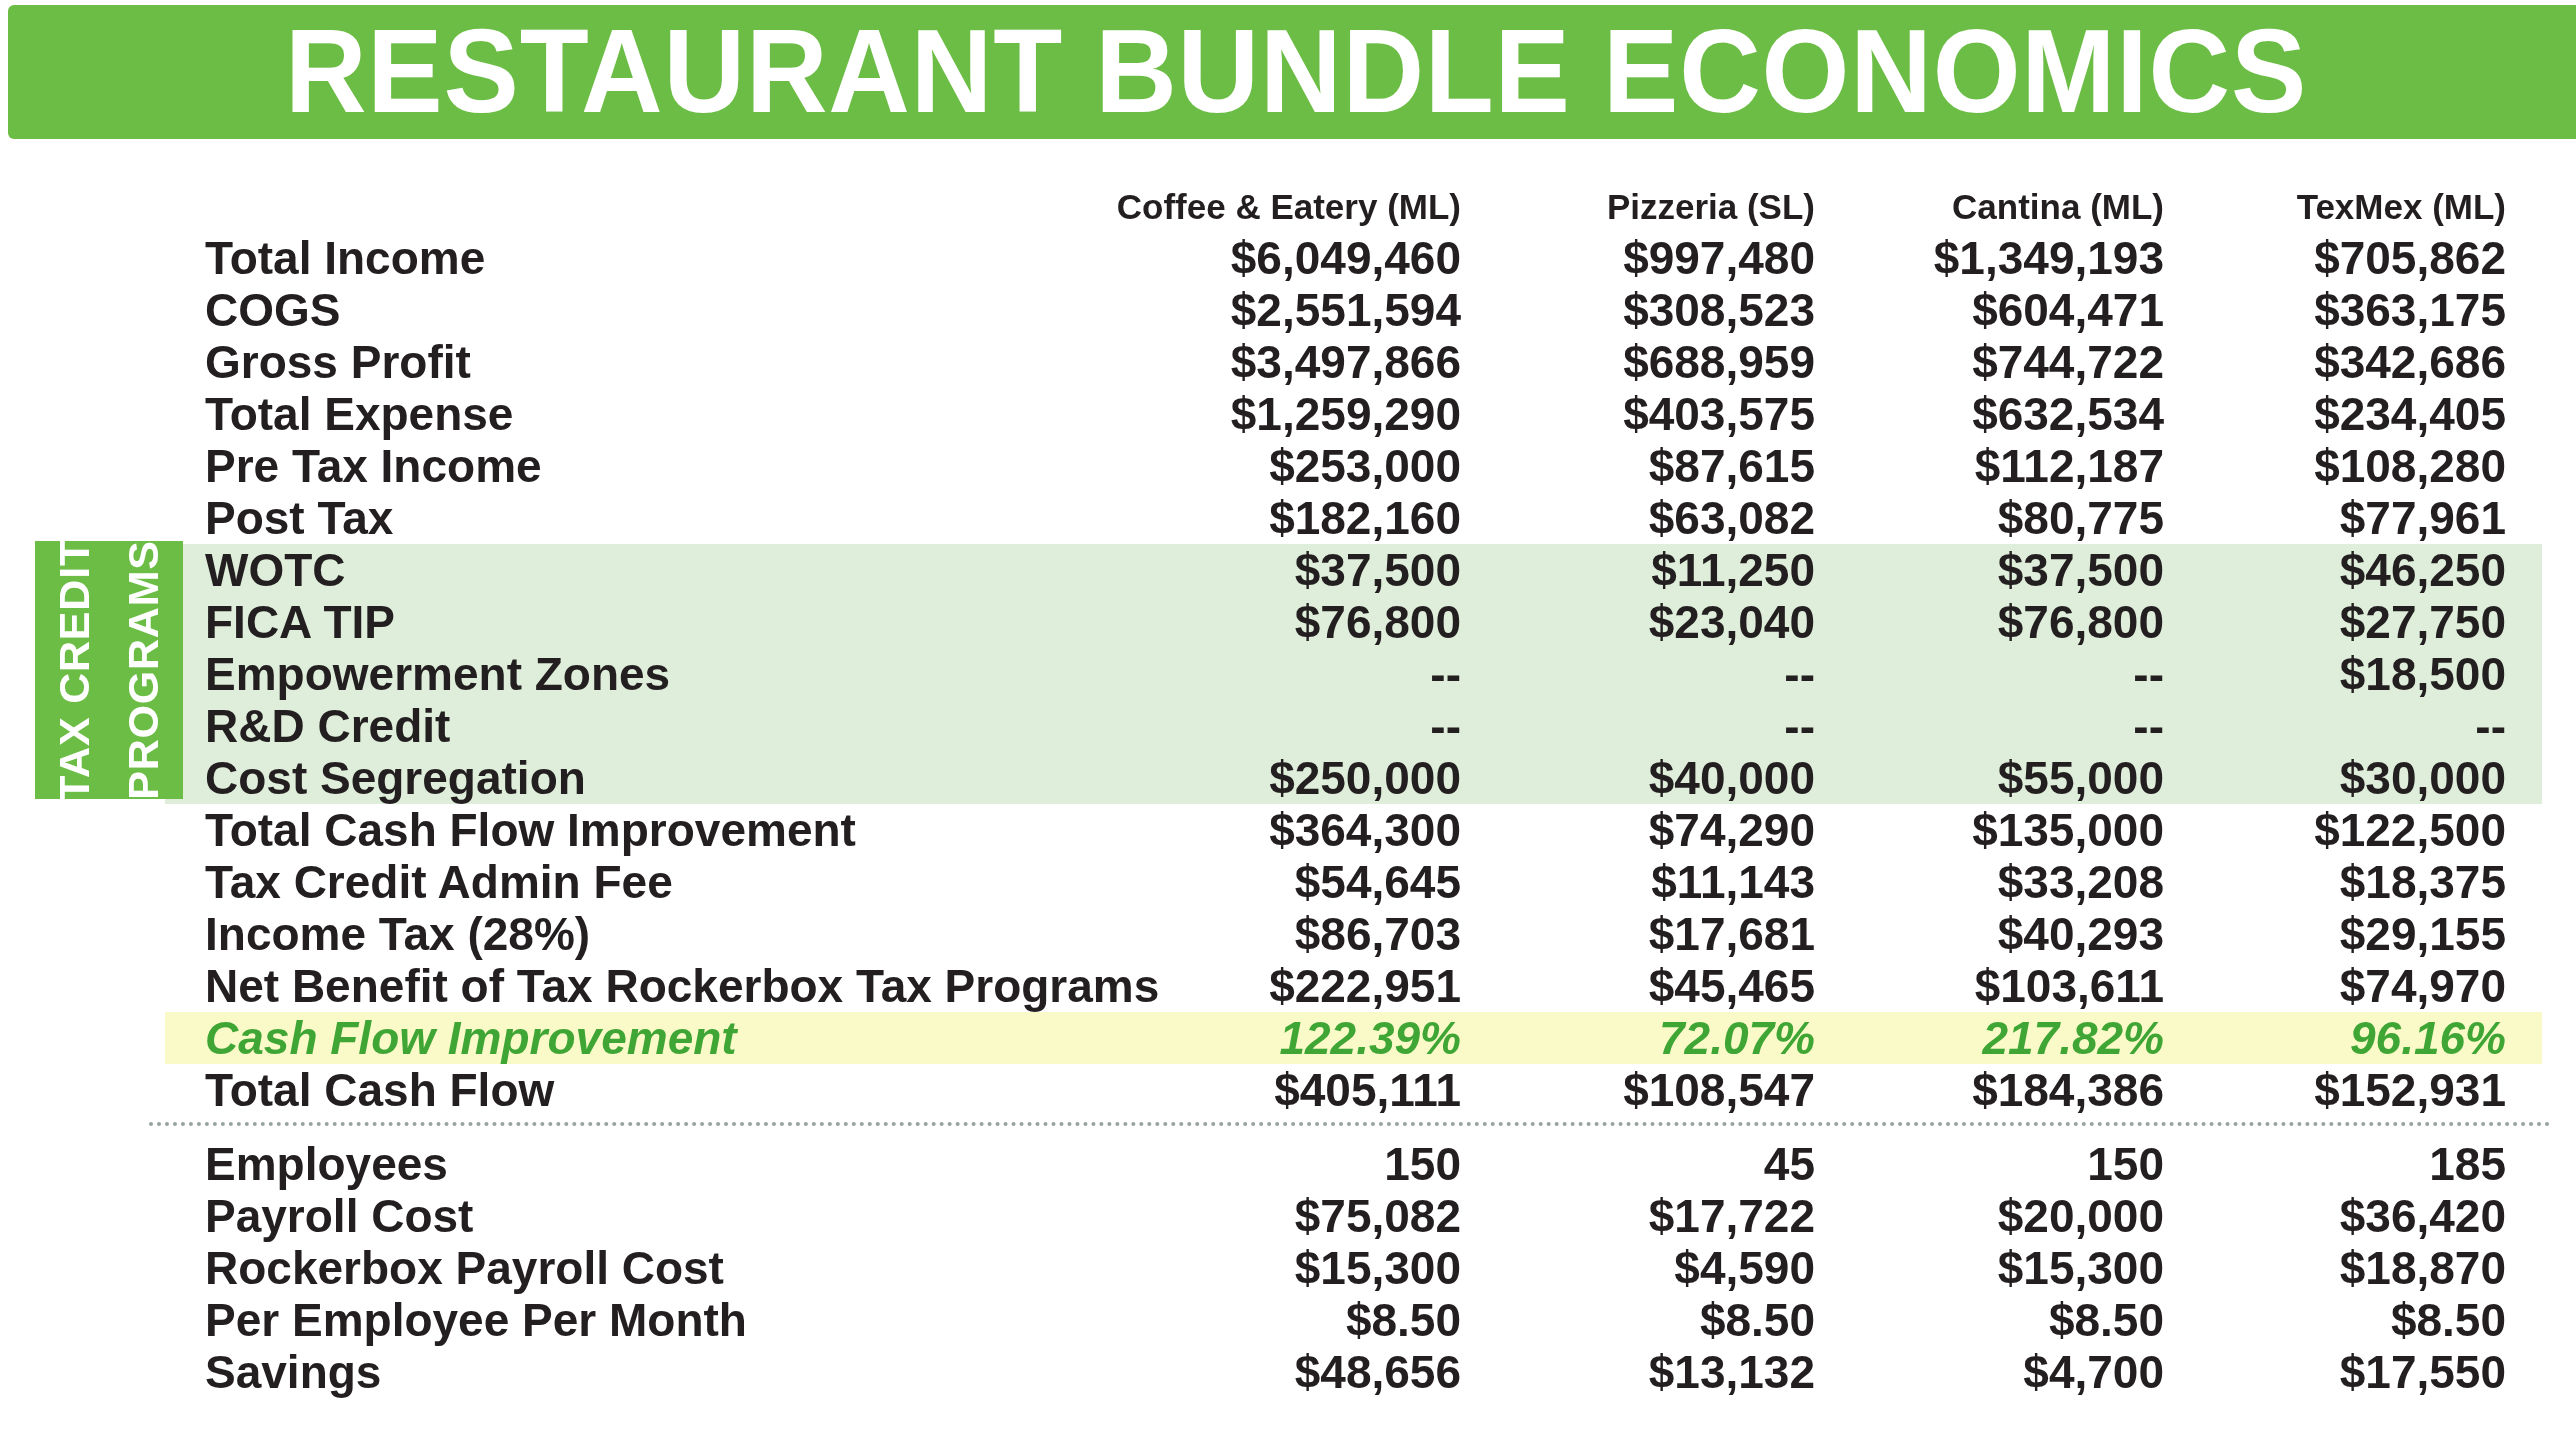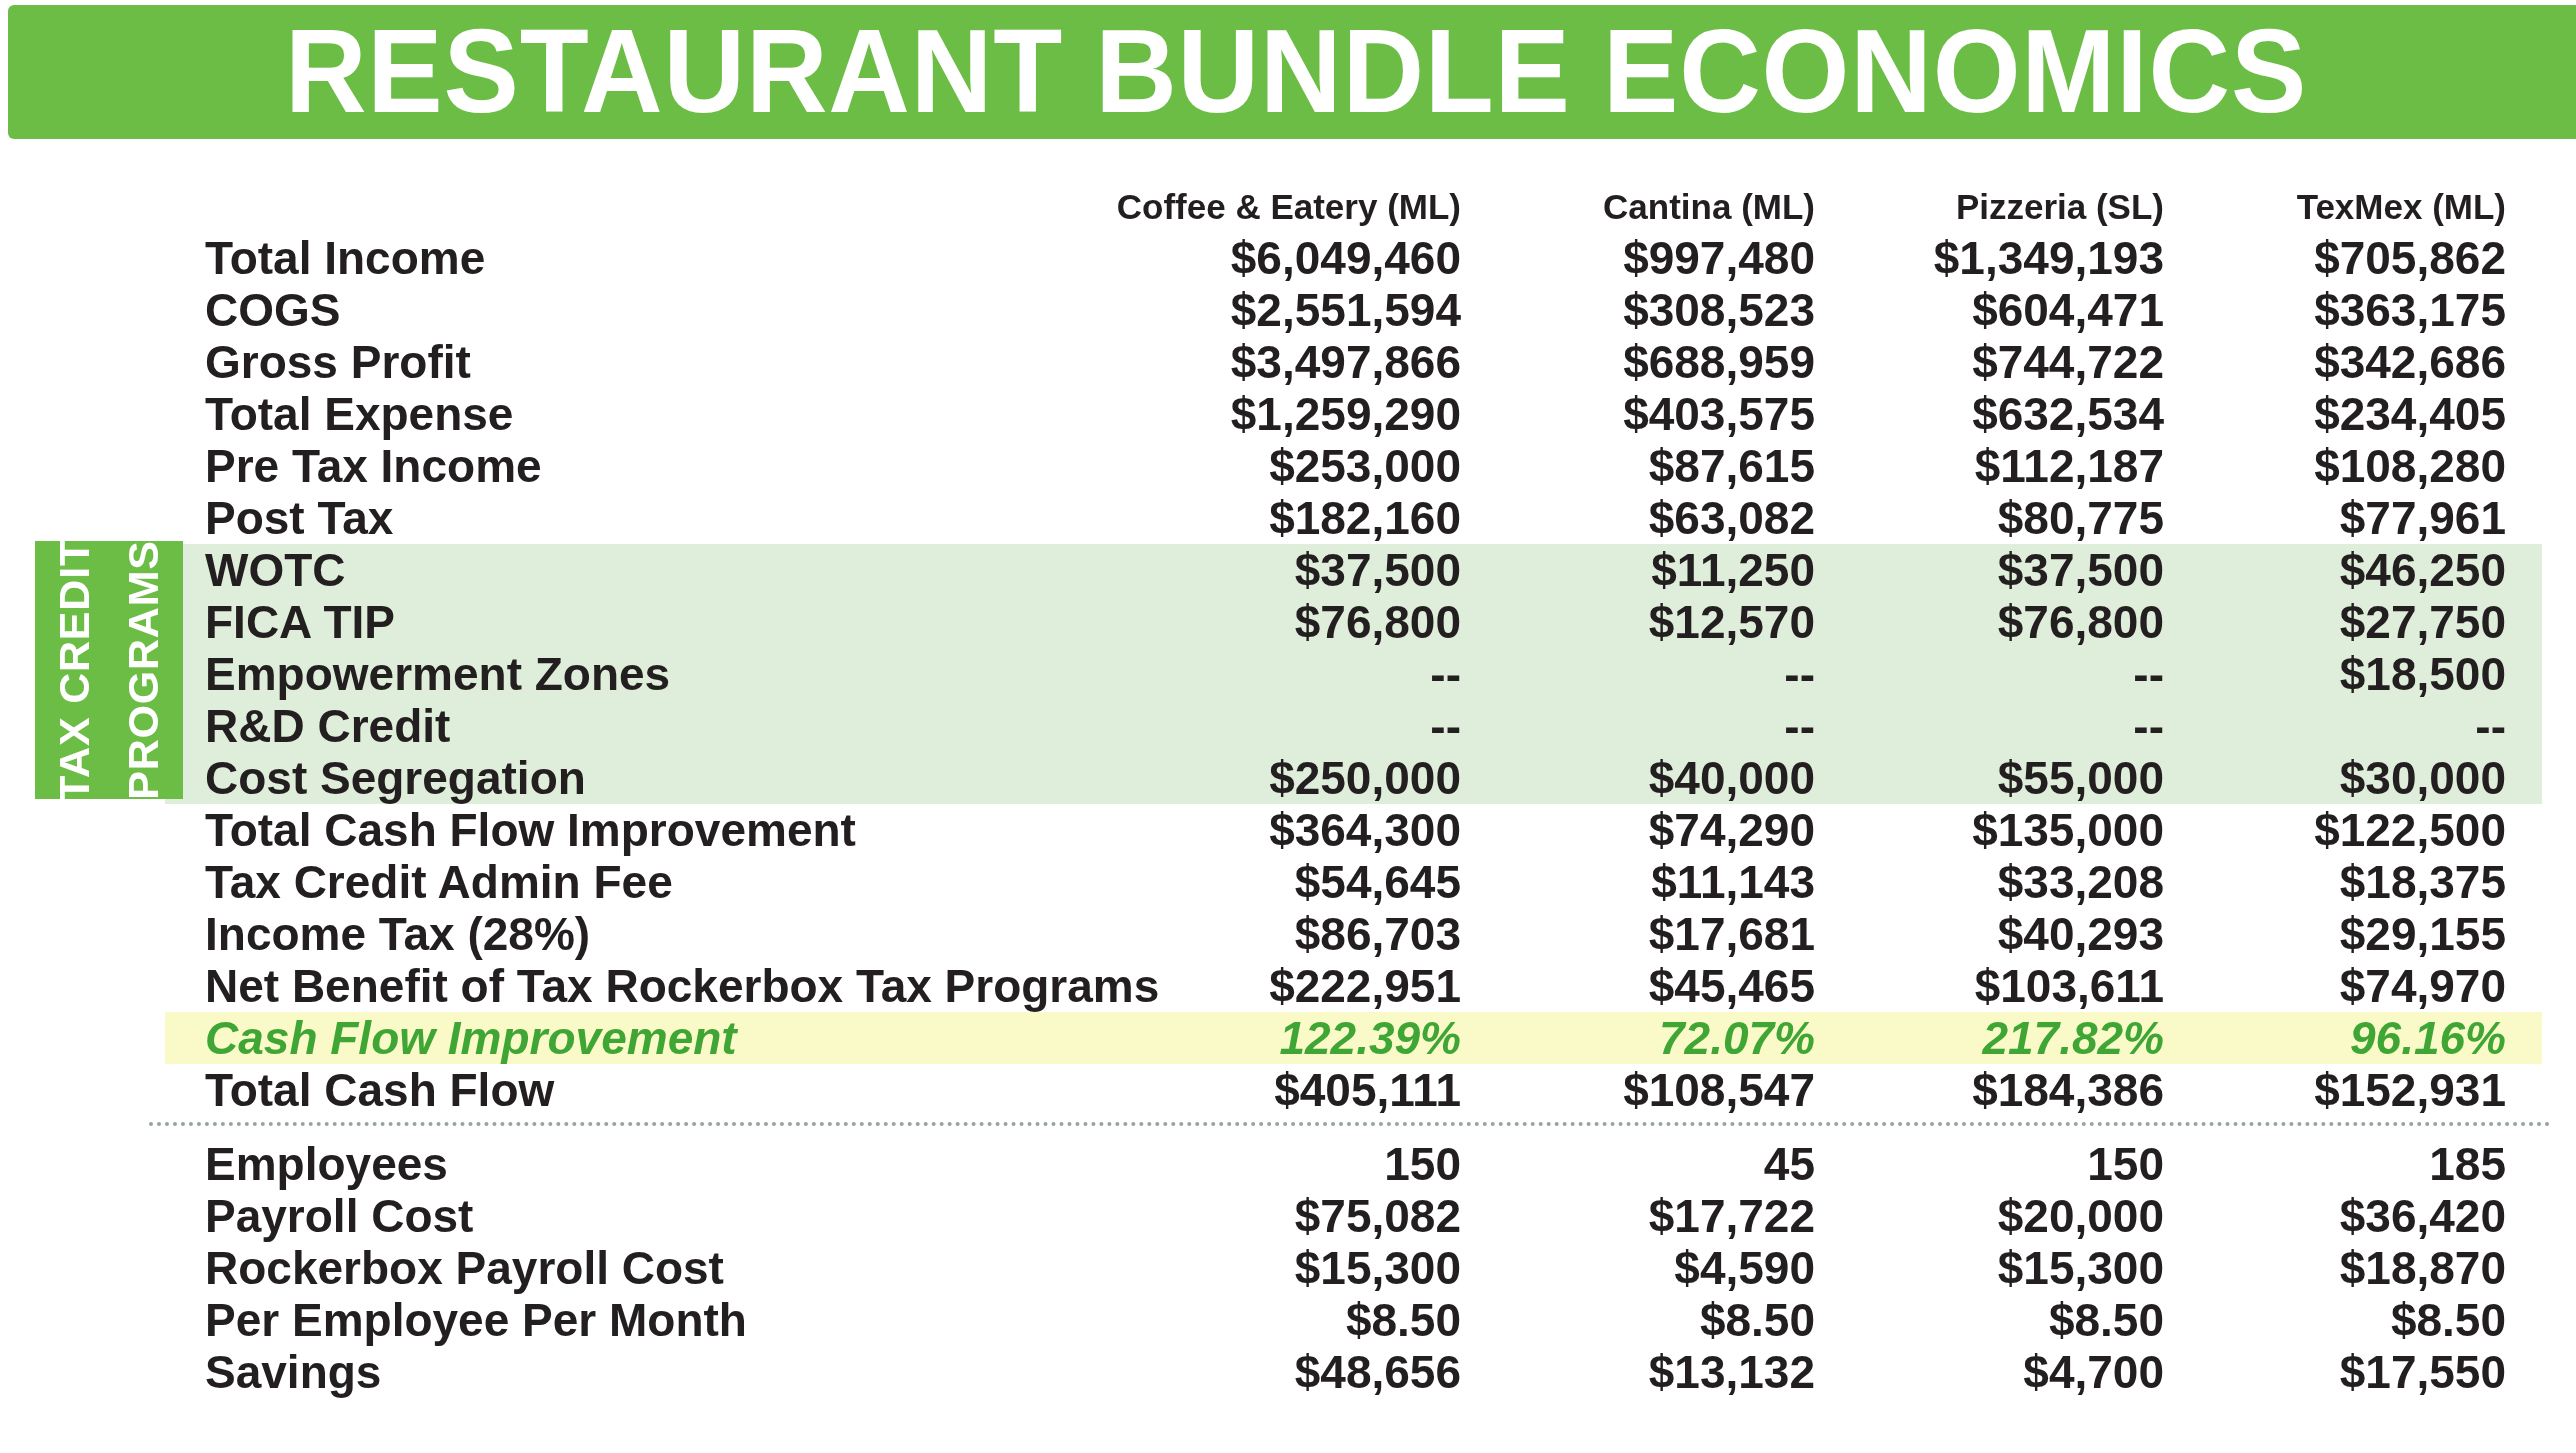--- a/index.html
+++ b/index.html
@@ -54,22 +54,22 @@
 <body>
 
 <div class="page">
 
   <div class="header-bar">
     <div class="page-title">RESTAURANT BUNDLE ECONOMICS</div>
   </div>
 
   <div class="col-headers">
     <span>Coffee &amp; Eatery (ML)</span>
+    <span>Pizzeria (SL)</span>
     <span>Cantina (ML)</span>
-    <span>Pizzeria (SL)</span>
     <span>TexMex (ML)</span>
   </div>
 
   <div class="table-body">
       <div class="row">
     <span class="cell label">Total Income</span>
     <span class="cell val">$6,049,460</span>
     <span class="cell val">$997,480</span>
     <span class="cell val">$1,349,193</span>
     <span class="cell val">$705,862</span>
@@ -112,21 +112,21 @@
       <div class="row band">
     <span class="cell label">WOTC</span>
     <span class="cell val">$37,500</span>
     <span class="cell val">$11,250</span>
     <span class="cell val">$37,500</span>
     <span class="cell val">$46,250</span>
   </div>
       <div class="row band">
     <span class="cell label">FICA TIP</span>
     <span class="cell val">$76,800</span>
-    <span class="cell val">$12,570</span>
+    <span class="cell val">$23,040</span>
     <span class="cell val">$76,800</span>
     <span class="cell val">$27,750</span>
   </div>
       <div class="row band">
     <span class="cell label">Empowerment Zones</span>
     <span class="cell val">--</span>
     <span class="cell val">--</span>
     <span class="cell val">--</span>
     <span class="cell val">$18,500</span>
   </div>

